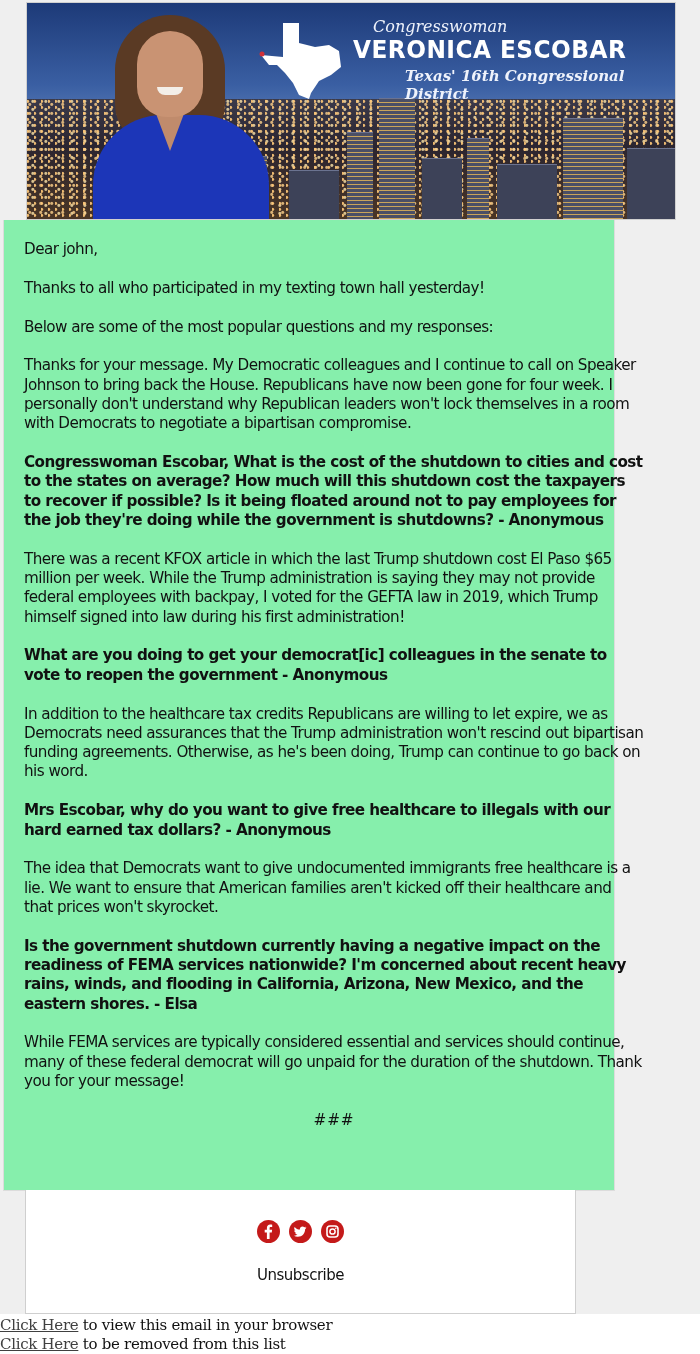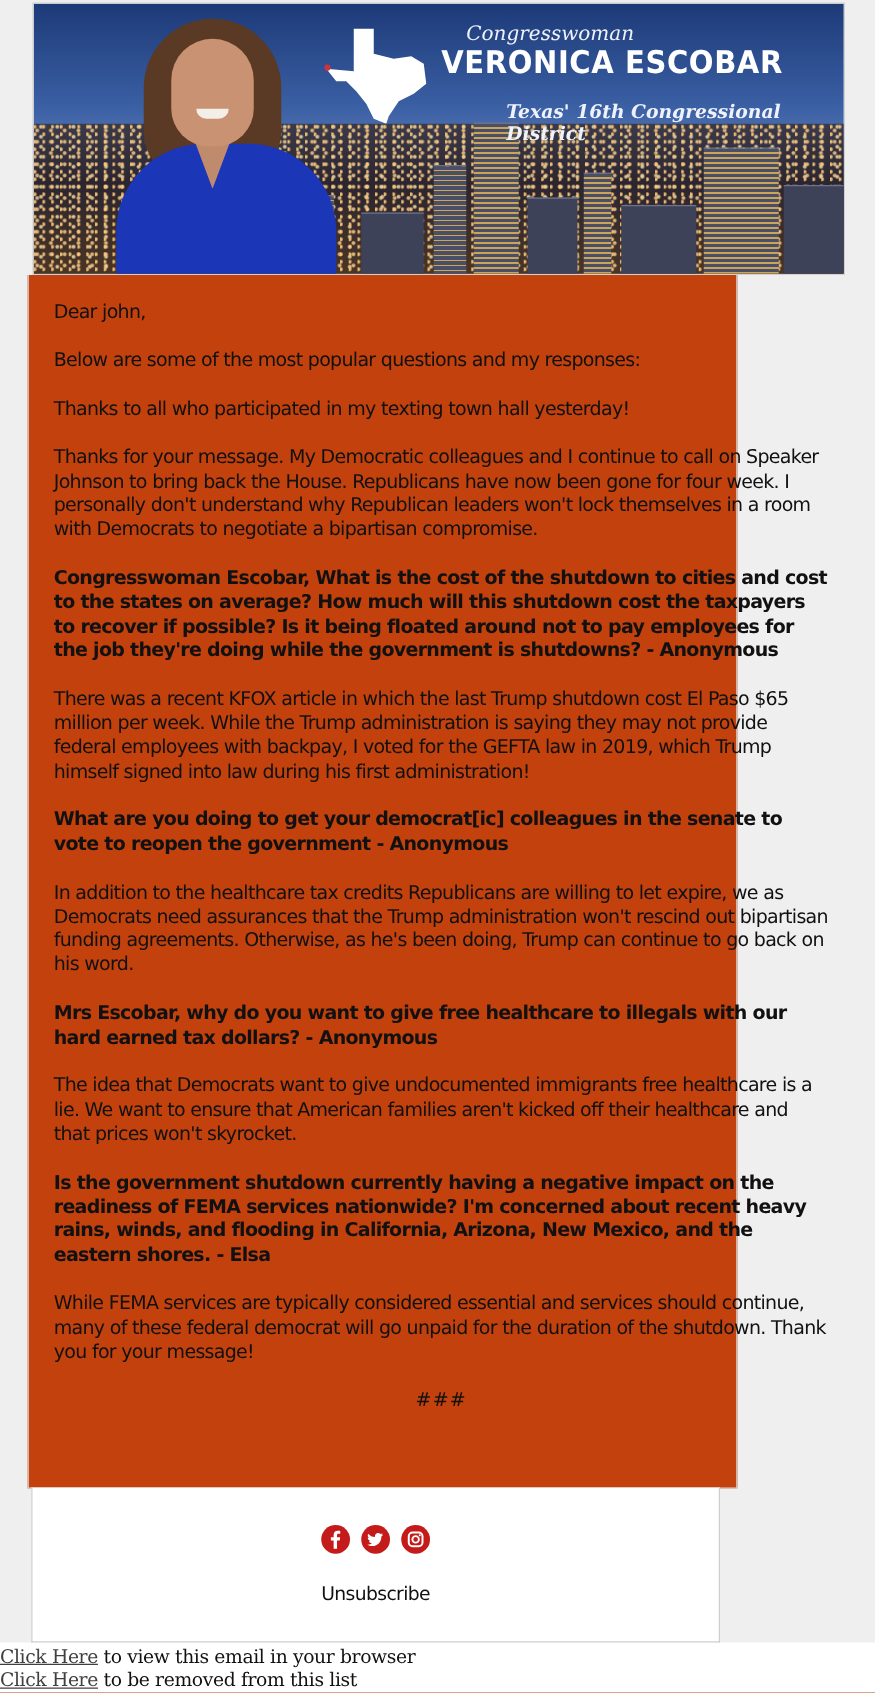--- a/index.html
+++ b/index.html
@@ -62,29 +62,29 @@
     font-family: "DejaVu Serif", serif; font-style: italic;
     color: #eef2fb; font-size: 16px;
   }
   .t-name {
     position: absolute; left: 326px; top: 32px;
     font-family: "DejaVu Sans", sans-serif; font-weight: bold;
     color: #ffffff; font-size: 25px; letter-spacing: 0.5px;
     transform: scaleX(0.93); transform-origin: left;
   }
   .t-district {
-    position: absolute; left: 378px; top: 77px;
+    position: absolute; left: 378px; top: 64px;
     font-family: "DejaVu Serif", serif; font-style: italic; font-weight: bold;
     color: #eef2fb; font-size: 15px;
   }
 
   
   .card {
-    position: absolute; left: 22px; top: 220px; width: 568px; height: 971px;
-    background: #c2410c; border: 1px solid #dcdcdc; border-top: none;
+    position: absolute; left: 3px; top: 220px; width: 612px; height: 971px;
+    background: #86efac; border: 1px solid #dcdcdc; border-top: none;
     box-sizing: border-box;
   }
   .content {
     position: absolute; left: 20px; top: 20px; width: 620px;
     font-family: "DejaVu Sans", sans-serif;
     font-size: 15.2px; line-height: 19.3px; color: #111111;
     letter-spacing: -0.55px;
   }
   .content p { margin: 0 0 19.5px 0; }
   .content p.q { font-weight: bold; }
@@ -149,22 +149,22 @@
   </svg>
 
   <div class="t-cong">Congresswoman</div>
   <div class="t-name">VERONICA ESCOBAR</div>
   <div class="t-district">Texas' 16th Congressional District</div>
 </div>
 
 <div class="card">
   <div class="content">
     <p>Dear john,</p>
+    <p>Thanks to all who participated in my texting town hall yesterday!</p>
     <p>Below are some of the most popular questions and my responses:</p>
-    <p>Thanks to all who participated in my texting town hall yesterday!</p>
 
     <p>Thanks for your message. My Democratic colleagues and I continue to call on Speaker Johnson to bring back the House. Republicans have now been gone for four week. I personally don't understand why Republican leaders won't lock themselves in a room with Democrats to negotiate a bipartisan compromise.</p>
 
     <p class="q">Congresswoman Escobar, What is the cost of the shutdown to cities and cost to the states on average? How much will this shutdown cost the taxpayers to recover if possible? Is it being floated around not to pay employees for the job they're doing while the government is shutdowns? - Anonymous</p>
     <p>There was a recent KFOX article in which the last Trump shutdown cost El Paso $65 million per week. While the Trump administration is saying they may not provide federal employees with backpay, I voted for the GEFTA law in 2019, which Trump himself signed into law during his first administration!</p>
 
     <p class="q">What are you doing to get your democrat[ic] colleagues in the senate to vote to reopen the government - Anonymous</p>
     <p>In addition to the healthcare tax credits Republicans are willing to let expire, we as Democrats need assurances that the Trump administration won't rescind out bipartisan funding agreements. Otherwise, as he's been doing, Trump can continue to go back on his word.</p>
 
     <p class="q">Mrs Escobar, why do you want to give free healthcare to illegals with our hard earned tax dollars? - Anonymous</p>

